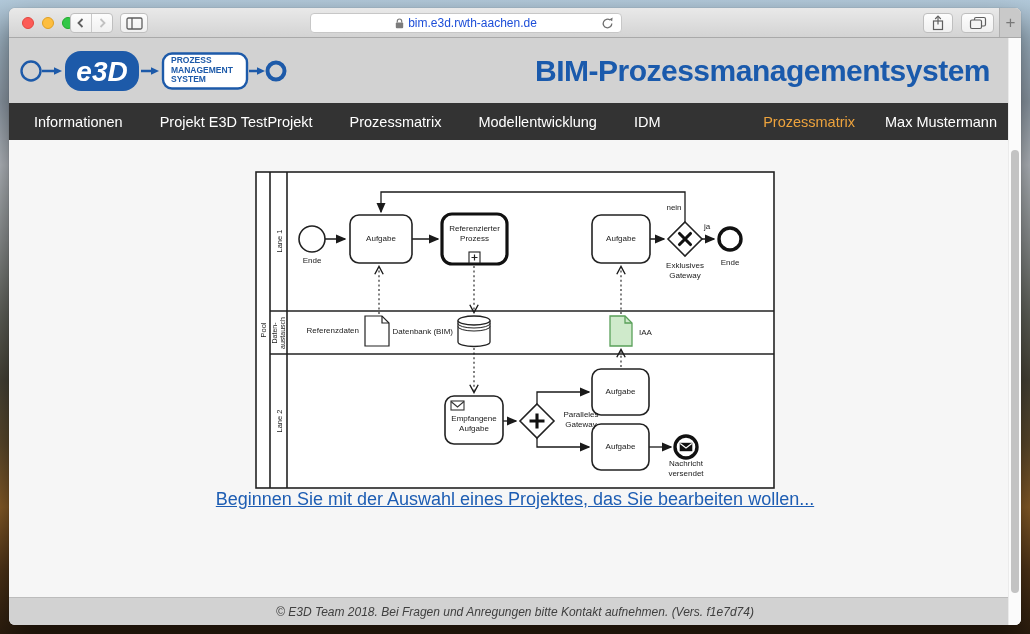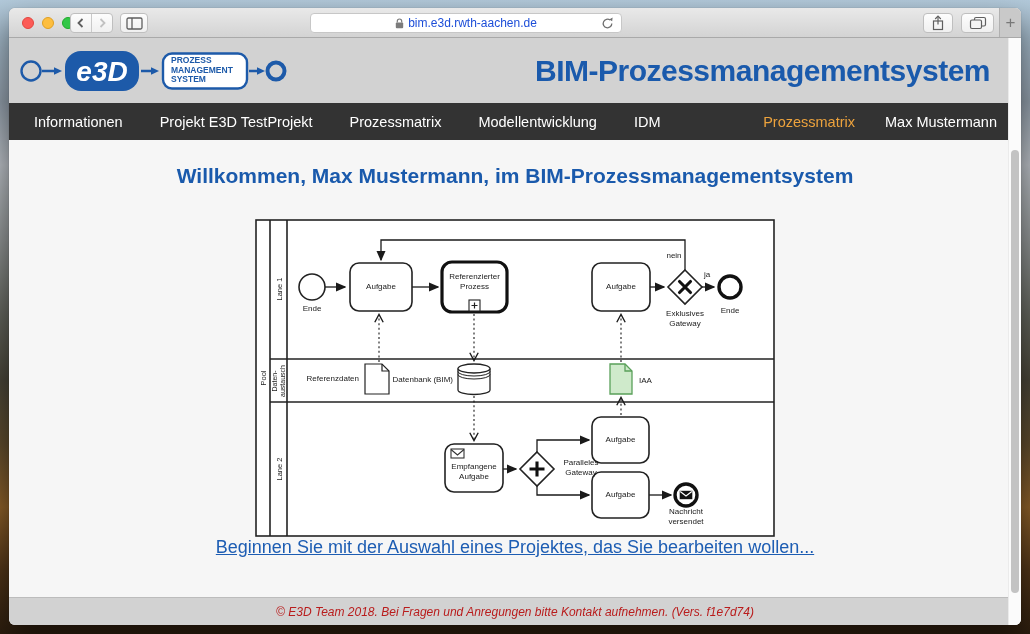--- a/index.html
+++ b/index.html
@@ -30,21 +30,21 @@
   .site-header { height:65px; background:#d2d2d2; display:flex; align-items:center; padding:0 31px 0 10px; }
   .site-title { margin-left:auto; font-size:30px; font-weight:bold; color:#1a5aac; letter-spacing:-0.5px; }
   .nav { height:37px; background:#333333; display:flex; align-items:center; font-size:14.5px; color:#fff; }
   .nav .left { display:flex; gap:37px; padding-left:25px; }
   .nav .right { display:flex; gap:30px; padding-right:24px; margin-left:auto; }
   .nav span { cursor:default; }
   .nav .admin { color:#eda33d; }
   .main { height:457px; background:#f6f6f6; text-align:center; overflow:hidden; }
   .welcome { margin-top:24px; font-size:21px; font-weight:bold; color:#1a5aac; }
   .cta { display:inline-block; font-size:18px; color:#1d5db3; text-decoration:underline; }
-  .site-footer { height:28px; background:#d2d2d2; border-top:1px solid #bcbcbc; display:flex; align-items:center; justify-content:center; font-size:12px; font-style:italic; color:#b91c1c; }
+  .site-footer { height:28px; background:#d2d2d2; border-top:1px solid #bcbcbc; display:flex; align-items:center; justify-content:center; font-size:12px; font-style:italic; color:#404040; }
   
   .sb-track { position:absolute; top:30px; right:0; bottom:0; width:13px; background:#fbfbfb; border-left:1px solid #ebebeb; }
   .sb-thumb { position:absolute; top:112px; left:2px; width:8px; height:443px; border-radius:4px; background:#c3c3c3; }
   
   .diagram { position:relative; width:520px; height:318px; margin:31px auto 0; background:#fff; text-align:left; }
   .dlab { position:absolute; font-size:8px; color:#1a1a1a; line-height:1.2; text-align:center; transform:translate(-50%,-50%); white-space:nowrap; }
   .dlab.wrap { white-space:normal; }
   .dlab.vert { transform:translate(-50%,-50%) rotate(-90deg); font-size:7.5px; }
   .dlab.r100 { transform:translate(-100%,-50%); }
   .dlab.l0 { transform:translate(0,-50%); }
@@ -140,21 +140,20 @@
         <span>Modellentwicklung</span>
         <span>IDM</span>
       </div>
       <div class="right">
         <span class="admin">Prozessmatrix</span>
         <span>Max Mustermann</span>
       </div>
     </nav>
 
     <div class="main">
-      <div class="welcome">Willkommen, Max Mustermann, im BIM-Prozessmanagementsystem</div>
 
       <div class="diagram">
         <svg width="520" height="318" viewBox="0 0 520 318">
           <defs>
             <marker id="arr" viewBox="0 0 8 7" markerWidth="8" markerHeight="7" refX="7" refY="3.5" orient="auto">
                 <path d="M0,0L8,3.5L0,7Z" fill="#1a1a1a"></path>
               </marker>
             <marker id="oarr" viewBox="0 0 8 8" markerWidth="9" markerHeight="9" refX="6.5" refY="4" orient="auto">
                 <path d="M0.6,0.6L7,4L0.6,7.4" fill="none" stroke="#1a1a1a" stroke-width="1.1"></path>
               </marker>

